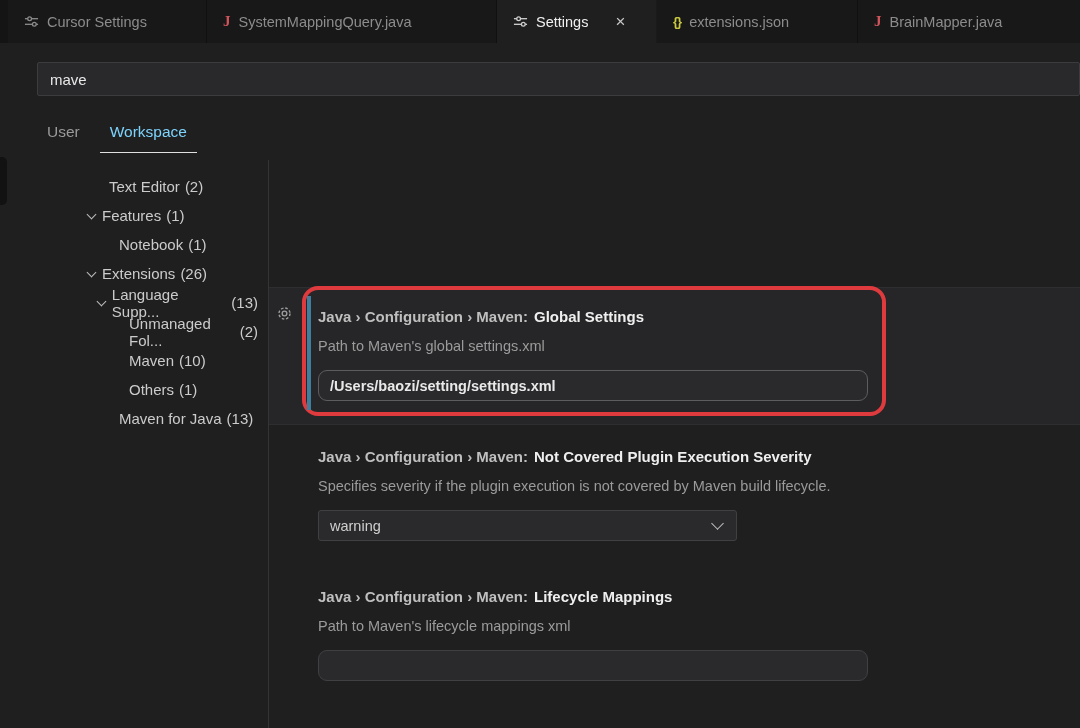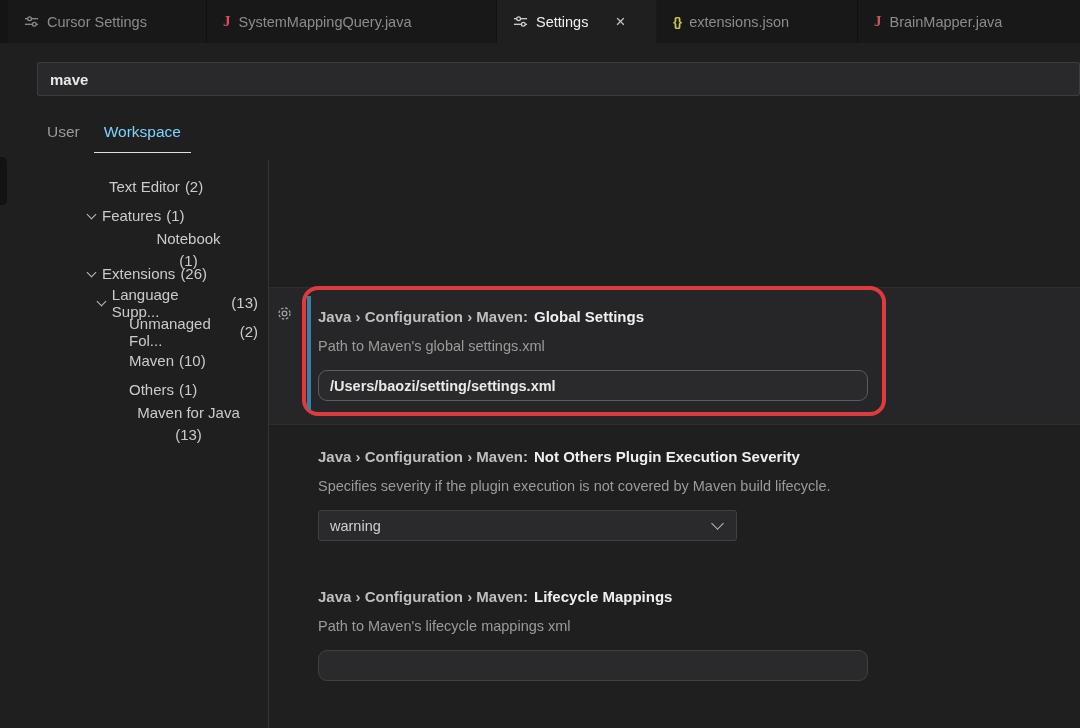--- a/index.html
+++ b/index.html
@@ -32,25 +32,24 @@
   .jicon { font-weight:700; font-size:15px; color:#d0545c; font-family:"Liberation Serif","DejaVu Serif",serif; }
   .bricon { font-weight:700; font-size:13px; color:#cbcb41; letter-spacing:-1px; }
   .slider-svg { flex:0 0 auto; }
 
   
   .search-input {
     position:absolute; top:62px; left:37px; width:1043px; height:34px;
     background:#29292b; border:1px solid #3c3c3e; border-radius:2px;
     color:#e8e8e8; font-size:15px; padding:0 12px; outline:none;
     font-family:"Liberation Sans","DejaVu Sans",sans-serif;
-    font-weight:bold;
-  }
-
-  
-  .scopetabs { position:absolute; top:112px; left:37px; display:flex; gap:4px; height:41px; }
+  }
+
+  
+  .scopetabs { position:absolute; top:112px; left:37px; display:flex; gap:10px; height:41px; }
   .scopetab {
     display:flex; align-items:center; padding:0 10px; font-size:15.5px;
     color:#9a9a9a; cursor:pointer; border-bottom:1.5px solid transparent;
   }
   .scopetab.active { color:#7dd3fc; border-bottom-color:#e0e0e0; }
 
   
   .content { position:absolute; top:160px; left:0; right:0; bottom:0; display:flex; }
   .sidebar { width:268px; padding-top:12px; flex:0 0 auto;padding-left:32px; }
   .vdivider { width:1px; background:#343436; flex:0 0 auto; }
@@ -62,21 +61,21 @@
     color:#cbcbcb; cursor:pointer; gap:5px; padding-right:10px;
   }
   .trow .rowleft { display:flex; align-items:center; gap:7px; }
   .trow.spread { justify-content:space-between; }
   .chev {
     display:inline-block; width:7px; height:7px;
     border-right:1.6px solid #bdbdbd; border-bottom:1.6px solid #bdbdbd;
     transform:rotate(45deg); margin-bottom:3px;
   }
   .pl1  { padding-left:77px; } .pl1c { padding-left:56px; }
-  .pl2  { padding-left:87px;flex-direction:column; } .pl2c { padding-left:66px; }
+  .pl2  { padding-left:87px; } .pl2c { padding-left:66px; }
   .pl3  { padding-left:97px; }
 
   
   .section { position:absolute; left:49px; width:600px; }
   .stitle { font-size:15px; line-height:22px; color:#bfbfbf; font-weight:600; white-space:nowrap; }
   .stitle .crumb { margin-right:6px; }
   .stitle strong { color:#efefef; font-weight:700; }
   .sdesc { margin-top:8px; font-size:14.5px; line-height:20px; color:#9b9b9b; white-space:nowrap; }
   .sinput {
     margin-top:14px; width:550px; height:31px; display:block;
@@ -263,21 +262,21 @@
       <svg width="17" height="17" viewBox="0 0 16 16">
         <g stroke="#9d9d9d" stroke-width="1.3" fill="none">
           <circle cx="8" cy="8" r="2.2"></circle>
           <circle cx="8" cy="8" r="5.2" stroke-dasharray="2.4 1.7"></circle>
         </g>
       </svg>
     </div>
 
     <div class="section" style="top:286px">
       <div class="stitle">
-        <span class="crumb">Java › Configuration › Maven:</span><strong>Not Others Plugin Execution Severity</strong>
+        <span class="crumb">Java › Configuration › Maven:</span><strong>Not Covered Plugin Execution Severity</strong>
       </div>
       <div class="sdesc">Specifies severity if the plugin execution is not covered by Maven build lifecycle.</div>
       <div class="sselect">
         <span>warning</span>
         <span class="sel-chev"></span>
       </div>
     </div>
 
     <div class="section" style="top:426px">
       <div class="stitle">

